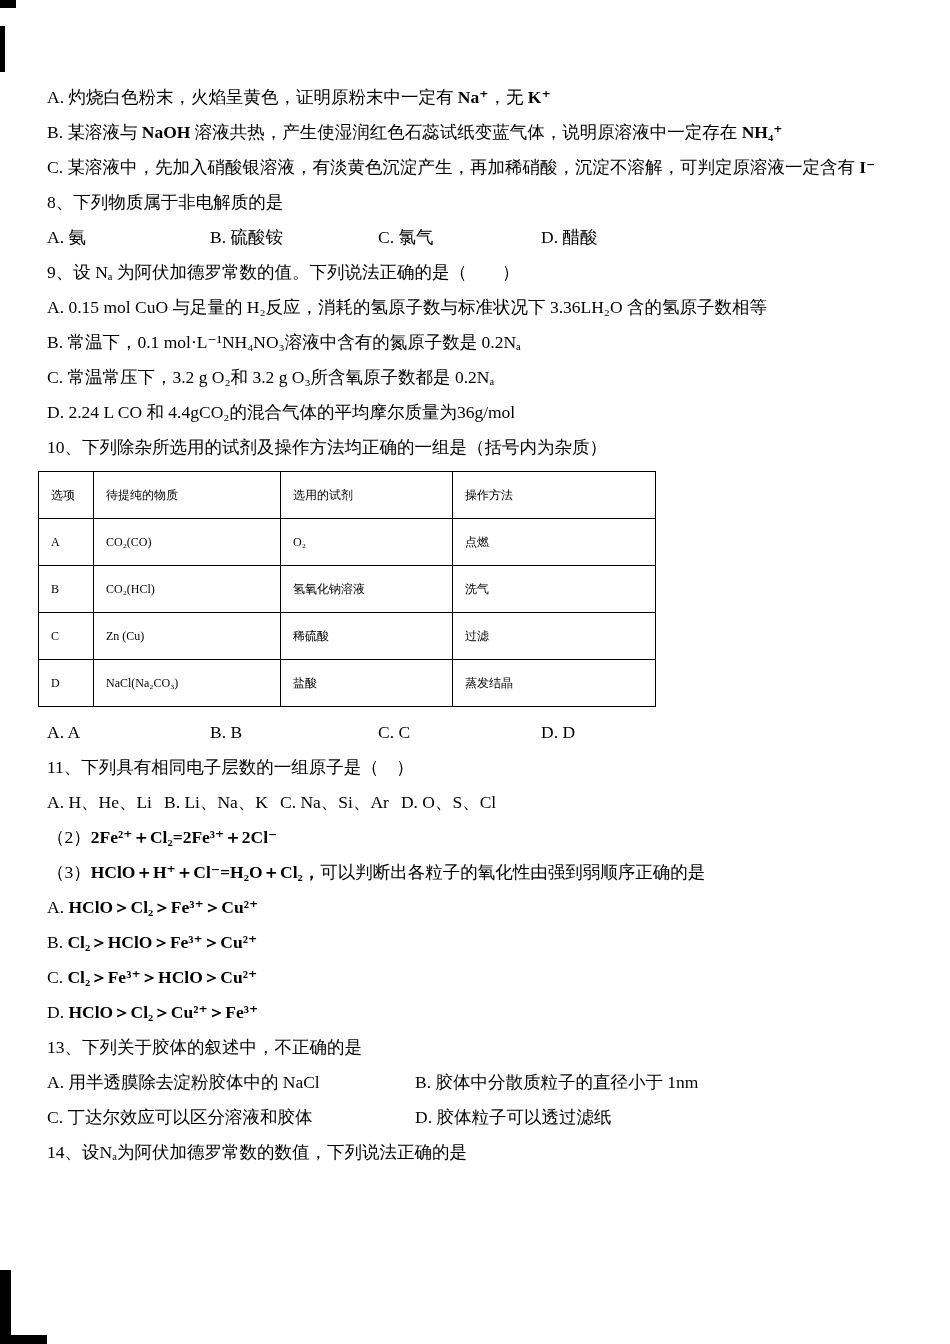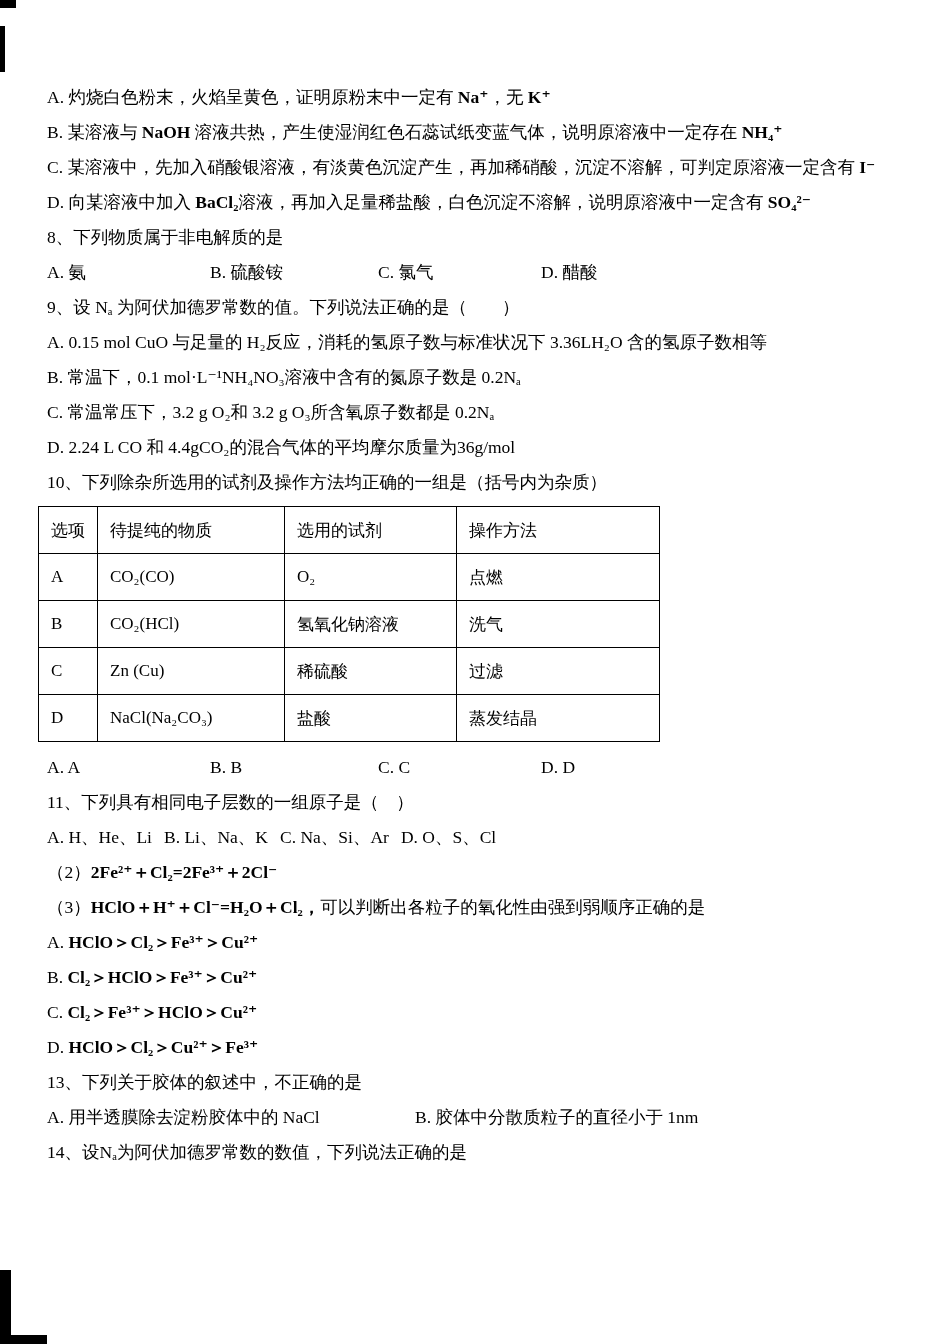--- a/index.html
+++ b/index.html
@@ -29,21 +29,21 @@
 
   table.purify-table { border-collapse: collapse; margin: 10px 0 14px -9px; table-layout: fixed; }
   .purify-table col.c1 { width: 55px; }
   .purify-table col.c2 { width: 187px; }
   .purify-table col.c3 { width: 172px; }
   .purify-table col.c4 { width: 203px; }
   .purify-table th, .purify-table td {
     border: 1px solid #000;
     height: 47px;
     padding: 0 12px;
-    font-size: 17px;
+    font-size: 12px;
     font-weight: normal;
     text-align: left;
     vertical-align: middle;
     white-space: nowrap;
     overflow: hidden;
   }
 
   .artifact { position: absolute; background: #000; }
 </style>
 </head>
@@ -52,21 +52,20 @@
 <div class="artifact" style="left:0;top:0;width:16px;height:8px"></div>
 <div class="artifact" style="left:0;top:26px;width:5px;height:46px"></div>
 <div class="artifact" style="left:0;bottom:0;width:11px;height:74px"></div>
 <div class="artifact" style="left:0;bottom:0;width:47px;height:9px"></div>
 
 <div class="page">
 
   <div class="line"><span>A. 灼烧白色粉末，火焰呈黄色，证明原粉末中一定有 </span><span class="b">Na⁺</span><span>，无 </span><span class="b">K⁺</span></div>
   <div class="line"><span>B. 某溶液与 </span><span class="b">NaOH</span><span> 溶液共热，产生使湿润红色石蕊试纸变蓝气体，说明原溶液中一定存在 </span><span class="b">NH₄⁺</span></div>
   <div class="line"><span>C. 某溶液中，先加入硝酸银溶液，有淡黄色沉淀产生，再加稀硝酸，沉淀不溶解，可判定原溶液一定含有 </span><span class="b">I⁻</span></div>
-  <div class="line"><span>D. 向某溶液中加入 </span><span class="b">BaCl₂</span><span>溶液，再加入足量稀盐酸，白色沉淀不溶解，说明原溶液中一定含有 </span><span class="b">SO₄²⁻</span></div>
 
   <div class="line">8、下列物质属于非电解质的是</div>
   <div class="line opts4">
     <span>A. 氨</span>
     <span>B. 硫酸铵</span>
     <span>C. 氯气</span>
     <span>D. 醋酸</span>
   </div>
 
   <div class="line">9、设 Nₐ 为阿伏加德罗常数的值。下列说法正确的是（　　）</div>
@@ -138,16 +137,20 @@
   <div class="line"><span>A. </span><span class="b">HClO＞Cl₂＞Fe³⁺＞Cu²⁺</span></div>
   <div class="line"><span>B. </span><span class="b">Cl₂＞HClO＞Fe³⁺＞Cu²⁺</span></div>
   <div class="line"><span>C. </span><span class="b">Cl₂＞Fe³⁺＞HClO＞Cu²⁺</span></div>
   <div class="line"><span>D. </span><span class="b">HClO＞Cl₂＞Cu²⁺＞Fe³⁺</span></div>
 
   <div class="line">13、下列关于胶体的叙述中，不正确的是</div>
   <div class="line opts2">
     <span>A. 用半透膜除去淀粉胶体中的 NaCl</span>
     <span>B. 胶体中分散质粒子的直径小于 1nm</span>
   </div>
+  <div class="line opts2">
+    <span>C. 丁达尔效应可以区分溶液和胶体</span>
+    <span>D. 胶体粒子可以透过滤纸</span>
+  </div>
 
   <div class="line">14、设Nₐ为阿伏加德罗常数的数值，下列说法正确的是</div>
 
 </div>
 
 </body></html>

